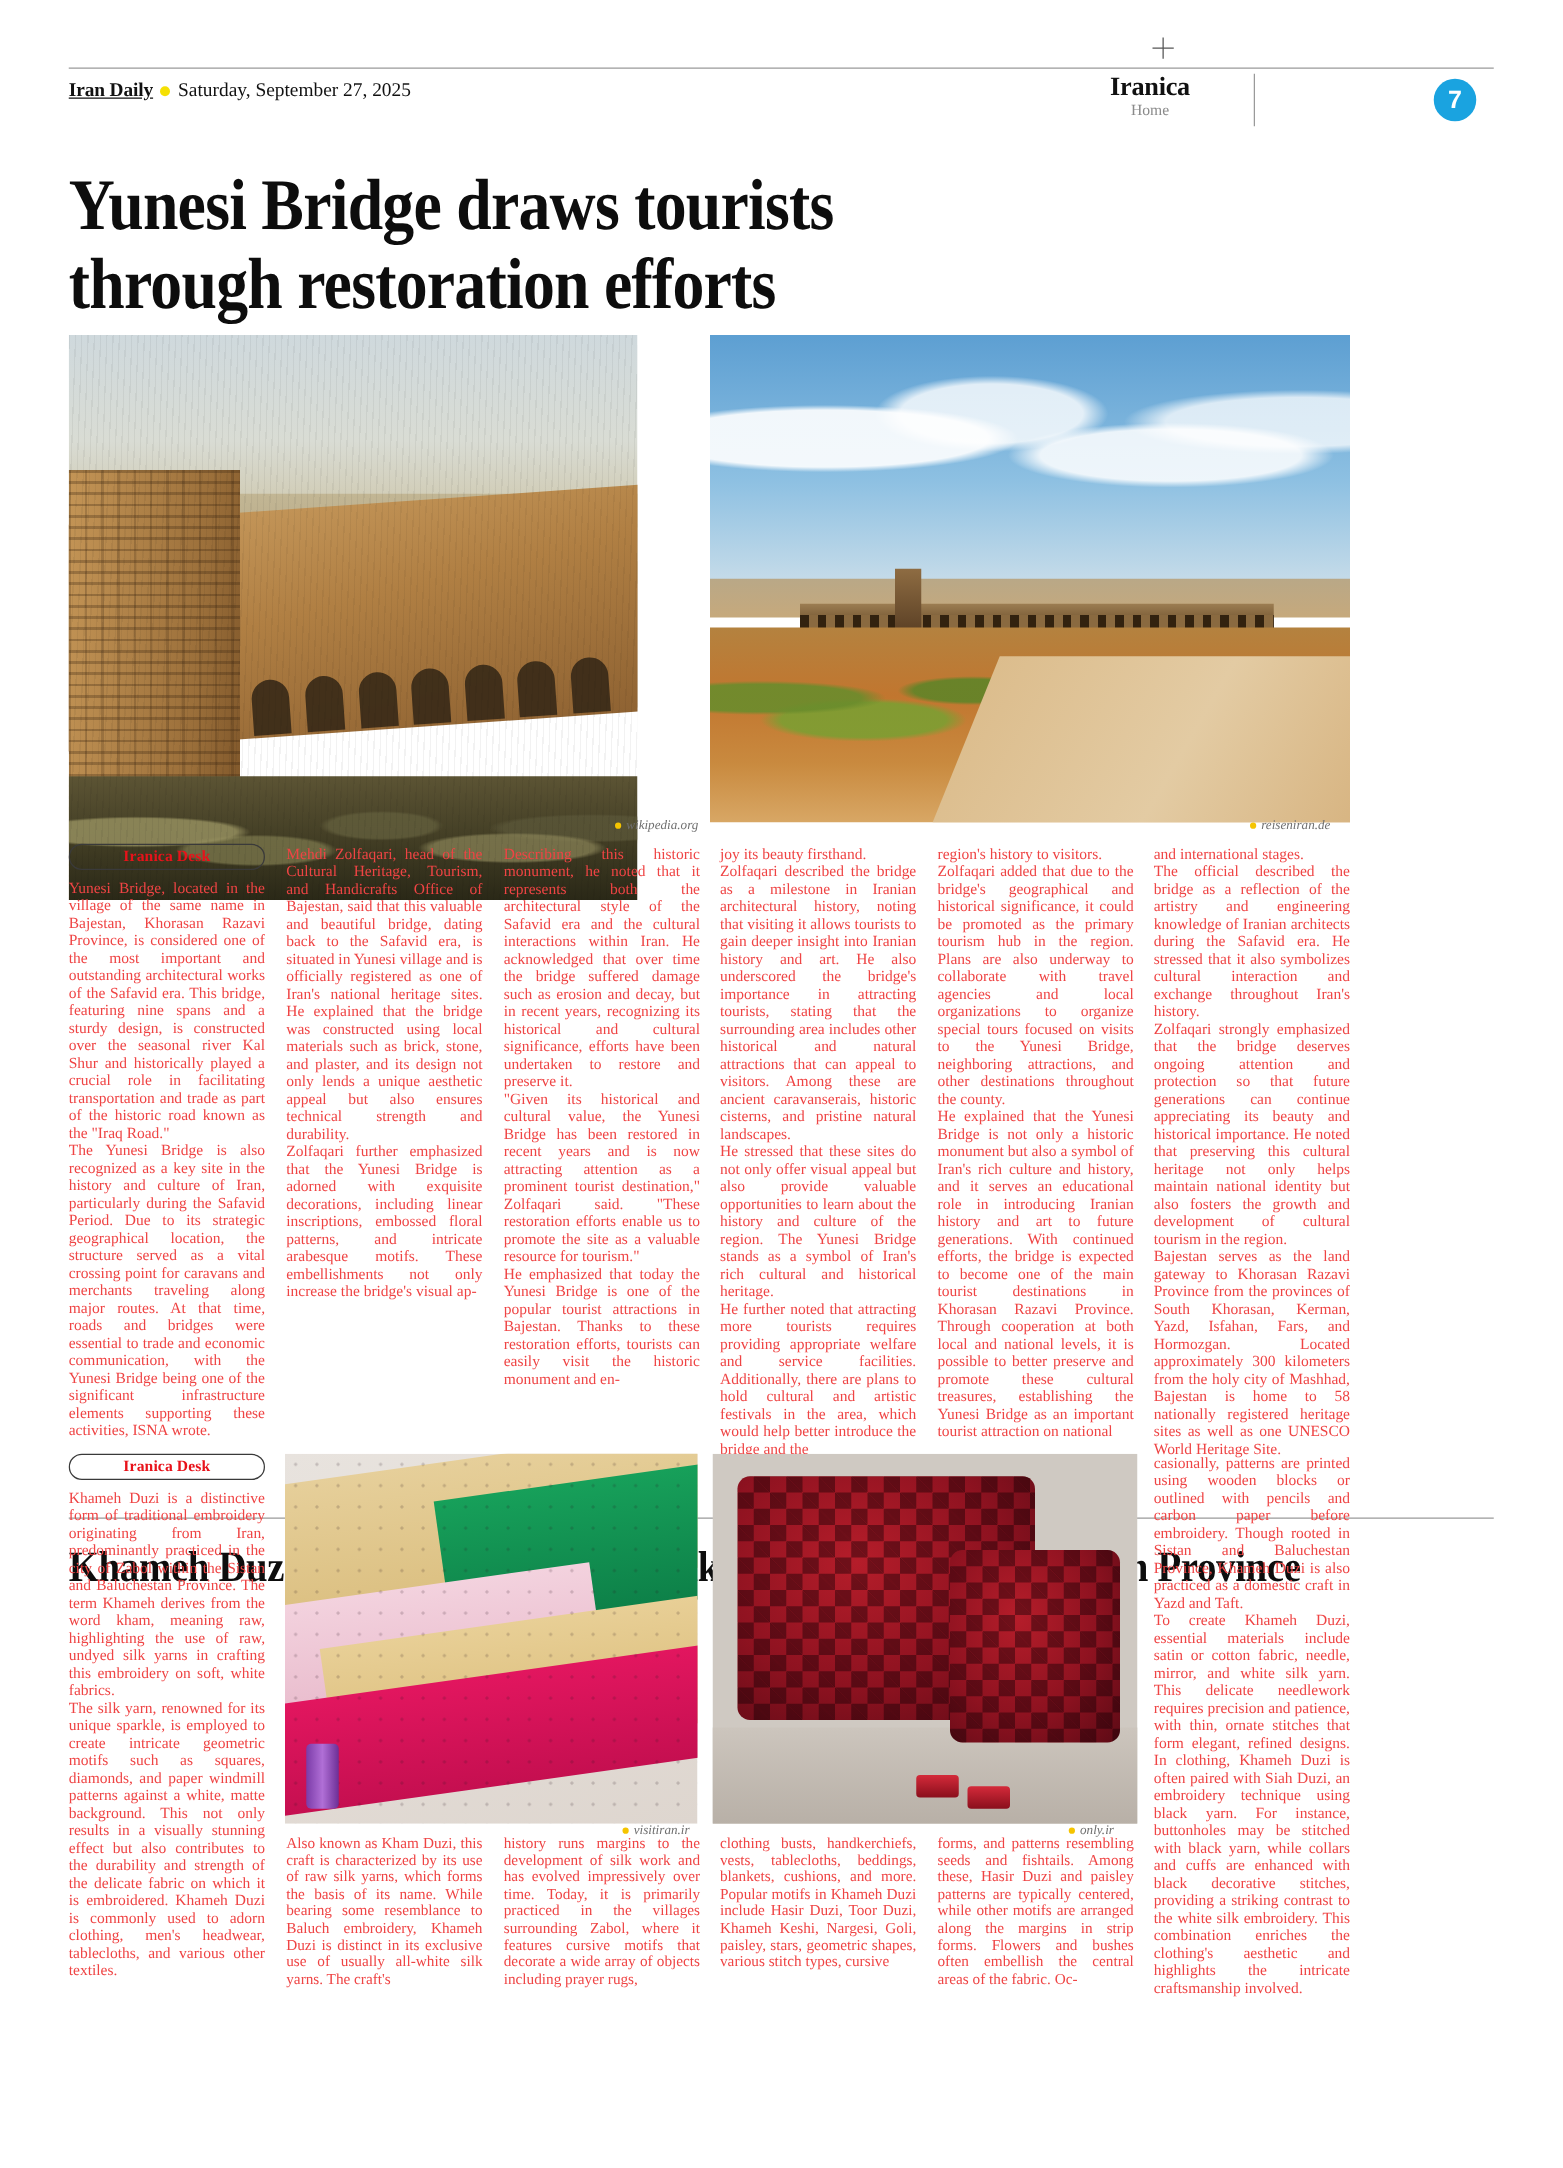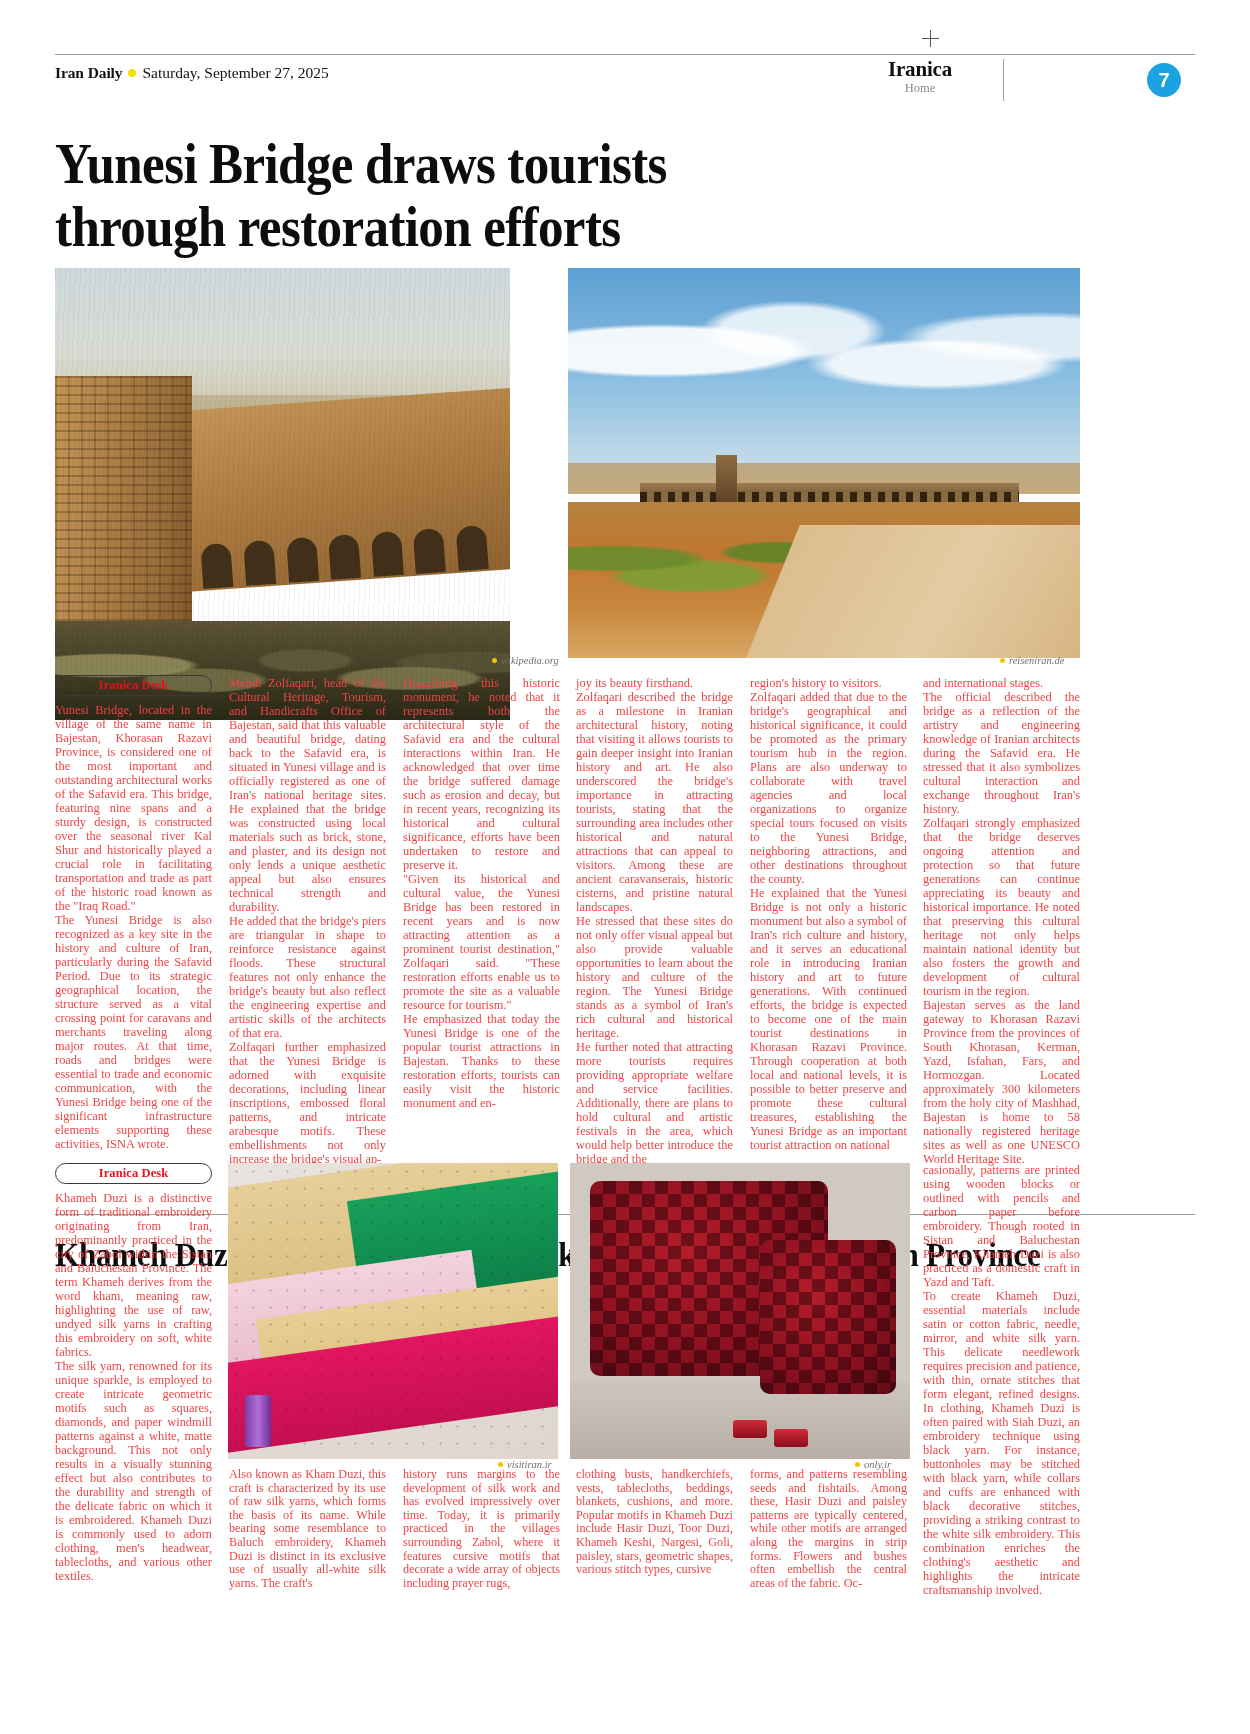--- a/index.html
+++ b/index.html
@@ -40,21 +40,21 @@
 
   .masthead {
     position: absolute; left: 55px; top: 58px;
     width: 1140px; height: 48px;
   }
   .mh-left {
     position: absolute; left: 0; top: 6px;
     display: flex; align-items: center; gap: 6px;
     font-size: 15.5px;
   }
-  .mh-brand { font-weight: bold; letter-spacing: -0.1px; }
+  .mh-brand { font-weight: bold; letter-spacing: -0.1px; text-decoration: underline; }
   .mh-dot {
     width: 8px; height: 8px; border-radius: 50%;
     background: #f5e003; display: inline-block;
   }
   .mh-date { font-weight: normal; }
 
   .mh-section {
     position: absolute; left: 795px; top: 0;
     width: 140px; text-align: center;
   }
@@ -396,21 +396,20 @@
   </div>
 
   <div class="byline-pill byline-1">Iranica Desk</div>
 
   <div class="col a1c1">
       <p>Yunesi Bridge, located in the village of the same name in Bajestan, Khorasan Razavi Province, is considered one of the most important and outstanding architectural works of the Safavid era. This bridge, featuring nine spans and a sturdy design, is constructed over the seasonal river Kal Shur and historically played a crucial role in facilitating transportation and trade as part of the historic road known as the "Iraq Road."</p>
       <p>The Yunesi Bridge is also recognized as a key site in the history and culture of Iran, particularly during the Safavid Period. Due to its strategic geographical location, the structure served as a vital crossing point for caravans and merchants traveling along major routes. At that time, roads and bridges were essential to trade and economic communication, with the Yunesi Bridge being one of the significant infrastructure elements supporting these activities, ISNA wrote.</p>
     </div>
   <div class="col a1c2">
       <p>Mehdi Zolfaqari, head of the Cultural Heritage, Tourism, and Handicrafts Office of Bajestan, said that this valuable and beautiful bridge, dating back to the Safavid era, is situated in Yunesi village and is officially registered as one of Iran's national heritage sites. He explained that the bridge was constructed using local materials such as brick, stone, and plaster, and its design not only lends a unique aesthetic appeal but also ensures technical strength and durability.</p>
-      <p>He added that the bridge's piers are triangular in shape to reinforce resistance against floods. These structural features not only enhance the bridge's beauty but also reflect the engineering expertise and artistic skills of the architects of that era.</p>
       <p>Zolfaqari further emphasized that the Yunesi Bridge is adorned with exquisite decorations, including linear inscriptions, embossed floral patterns, and intricate arabesque motifs. These embellishments not only increase the bridge's visual ap-</p>
     </div>
   <div class="col a1c3">
       <p>Describing this historic monument, he noted that it represents both the architectural style of the Safavid era and the cultural interactions within Iran. He acknowledged that over time the bridge suffered damage such as erosion and decay, but in recent years, recognizing its historical and cultural significance, efforts have been undertaken to restore and preserve it.</p>
       <p>"Given its historical and cultural value, the Yunesi Bridge has been restored in recent years and is now attracting attention as a prominent tourist destination," Zolfaqari said. "These restoration efforts enable us to promote the site as a valuable resource for tourism."</p>
       <p>He emphasized that today the Yunesi Bridge is one of the popular tourist attractions in Bajestan. Thanks to these restoration efforts, tourists can easily visit the historic monument and en-</p>
     </div>
   <div class="col a1c4">
       <p>joy its beauty firsthand.</p>
       <p>Zolfaqari described the bridge as a milestone in Iranian architectural history, noting that visiting it allows tourists to gain deeper insight into Iranian history and art. He also underscored the bridge's importance in attracting tourists, stating that the surrounding area includes other historical and natural attractions that can appeal to visitors. Among these are ancient caravanserais, historic cisterns, and pristine natural landscapes.</p>

